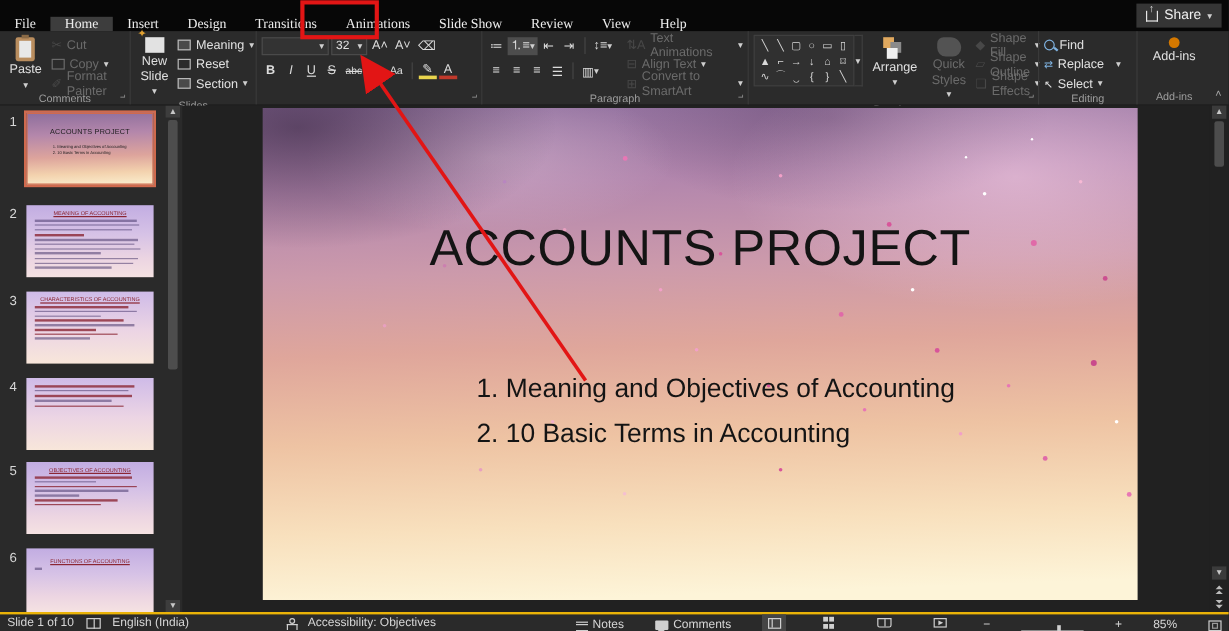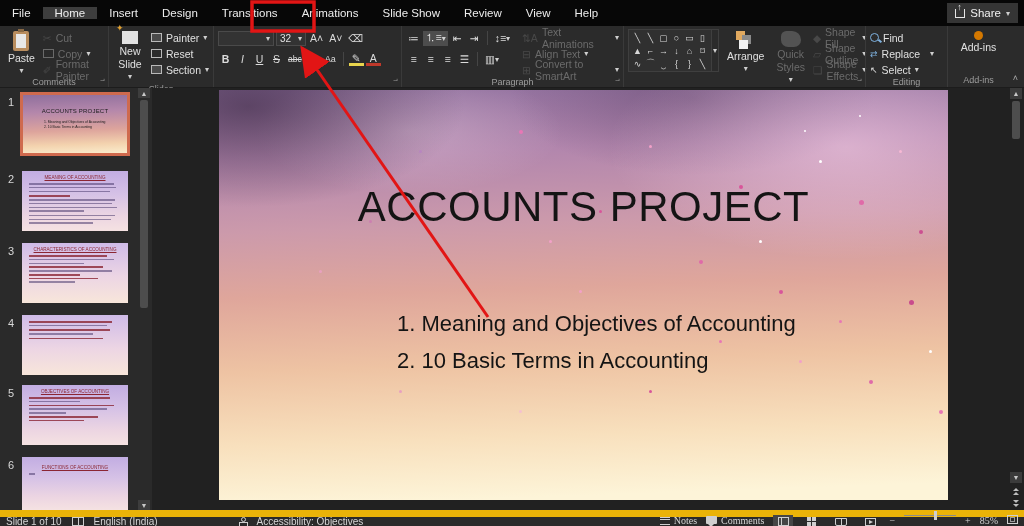--- a/index.html
+++ b/index.html
@@ -1,21 +1,21 @@
 <!DOCTYPE html>
 <html><head>
 <meta charset="utf-8">
 <style>
   * { margin:0; padding:0; box-sizing:border-box; }
   html,body { width:1024px; height:526px; overflow:hidden; }
   body { font-family:"Liberation Sans", sans-serif; background:#1f1f1f; color:#e6e6e6; position:relative; }
 
   
   .titlebar { height:26px; background:#070707; display:flex; align-items:stretch; position:relative; }
-  .tabs { display:flex; align-items:center; }
+  .tabs { display:flex; align-items:flex-end;font-family:Liberation Serif, serif; }
   .tab { padding:0 12px; font-size:11.5px; color:#ededed; display:flex; align-items:center; cursor:default; }
   .tab.active { background:#3d3d3d; }
   .tellme { display:flex; align-items:center; gap:7px; margin-left:18px; font-size:11.5px; color:#d8d8d8; }
   .bulb { width:11px; height:11px; border:1.4px solid #cfcfcf; border-radius:50% 50% 42% 42%; position:relative; }
   .bulb:after { content:""; position:absolute; left:3px; bottom:-3px; width:3px; height:2px; background:#cfcfcf; }
   .share-btn { position:absolute; right:6px; top:3px; height:20px; background:#353535; border:none; color:#f0f0f0;
     font-size:11.5px; display:flex; align-items:center; gap:5px; padding:0 8px; font-family:inherit; }
   .share-ic { width:10px; height:9px; border:1.2px solid #e6e6e6; border-top:none; position:relative; display:inline-block; }
   .share-ic:after { content:"↑"; position:absolute; left:1px; top:-7px; font-size:9px; color:#e6e6e6; }
   .chev { font-size:8px; color:#cfcfcf; }
@@ -98,23 +98,23 @@
 
   .vscroll { width:16px; flex:none; background:#212121; position:relative; }
   .varrow { position:absolute; left:2px; width:12px; height:11px; background:#3b3b3b; color:#c8c8c8; font-size:7px; display:flex; align-items:center; justify-content:center; }
   .vthumb { position:absolute; left:4px; width:8px; background:#4d4d4d; border-radius:2px; }
   .dblchev { position:absolute; left:2px; width:12px; height:10px; display:flex; flex-direction:column; align-items:center; justify-content:center; gap:1px; }
   .tri { width:0; height:0; border-left:3.5px solid transparent; border-right:3.5px solid transparent; }
   .tri.up { border-bottom:3.5px solid #bdbdbd; }
   .tri.dn { border-top:3.5px solid #bdbdbd; }
 
   
-  .statusbar { height:16px; background:#2a2a2a; border-top:7px solid #eab308; display:flex; align-items:center; font-size:10px; color:#d6d6d6; padding:0 6px; gap:8px; }
+  .statusbar { height:16px; background:#2a2a2a; border-top:2px solid #eab308; display:flex; align-items:center; font-size:10px; color:#d6d6d6; padding:0 6px; gap:8px; }
   .sb-left { display:flex; align-items:center; gap:10px; }
-  .sb-right { margin-left:auto; display:flex; align-items:flex-start; gap:9px;font-family:Liberation Serif, serif; }
+  .sb-right { margin-left:auto; display:flex; align-items:flex-end; gap:26px; }
   .book-ic { width:12px; height:9px; border:1px solid #cfcfcf; position:relative; }
   .book-ic:after { content:""; position:absolute; left:5px; top:0; width:1px; height:8px; background:#cfcfcf; }
   .acc-ic { width:9px; height:9px; position:relative; }
   .acc-ic:before { content:""; position:absolute; left:3px; top:0; width:3px; height:3px; border-radius:50%; border:1px solid #cfcfcf; }
   .acc-ic:after { content:""; position:absolute; left:1px; top:5px; width:7px; height:4px; border-top:1px solid #cfcfcf; border-left:1px solid #cfcfcf; border-right:1px solid #cfcfcf; }
   .notes-ic { width:10px; height:8px; border-top:3px double #cfcfcf; border-bottom:1px solid #cfcfcf; margin-top:2px; }
   .cmt-ic { width:11px; height:8px; background:#cfcfcf; border-radius:1px; position:relative; }
   .cmt-ic:after { content:""; position:absolute; left:2px; bottom:-3px; border-left:3px solid transparent; border-right:3px solid transparent; border-top:3px solid #cfcfcf; }
   .viewbtn { width:20px; height:14px; display:flex; align-items:center; justify-content:center; }
   .viewbtn.sel { background:#454545; }
@@ -191,21 +191,21 @@
   <div class="rgroup" style="width:105px">
     <div class="rg-body">
       <div class="bigbtn">
         <span class="newslide"></span>
         <span class="cap">New</span>
         <span class="cap"><span>Slide</span> <span class="chev">▾</span></span>
       </div>
       <div class="smallcol">
         <div class="sbtn">
             <span class="ic ic-rect fill"></span>
-            <span>Painter</span>
+            <span>Meaning</span>
             <span class="chev">▾</span>
           </div>
         <div class="sbtn">
             <span class="ic ic-rect"></span>
             <span>Reset</span>
           </div>
         <div class="sbtn">
             <span class="ic ic-rect fill"></span>
             <span>Section</span>
             <span class="chev">▾</span>

